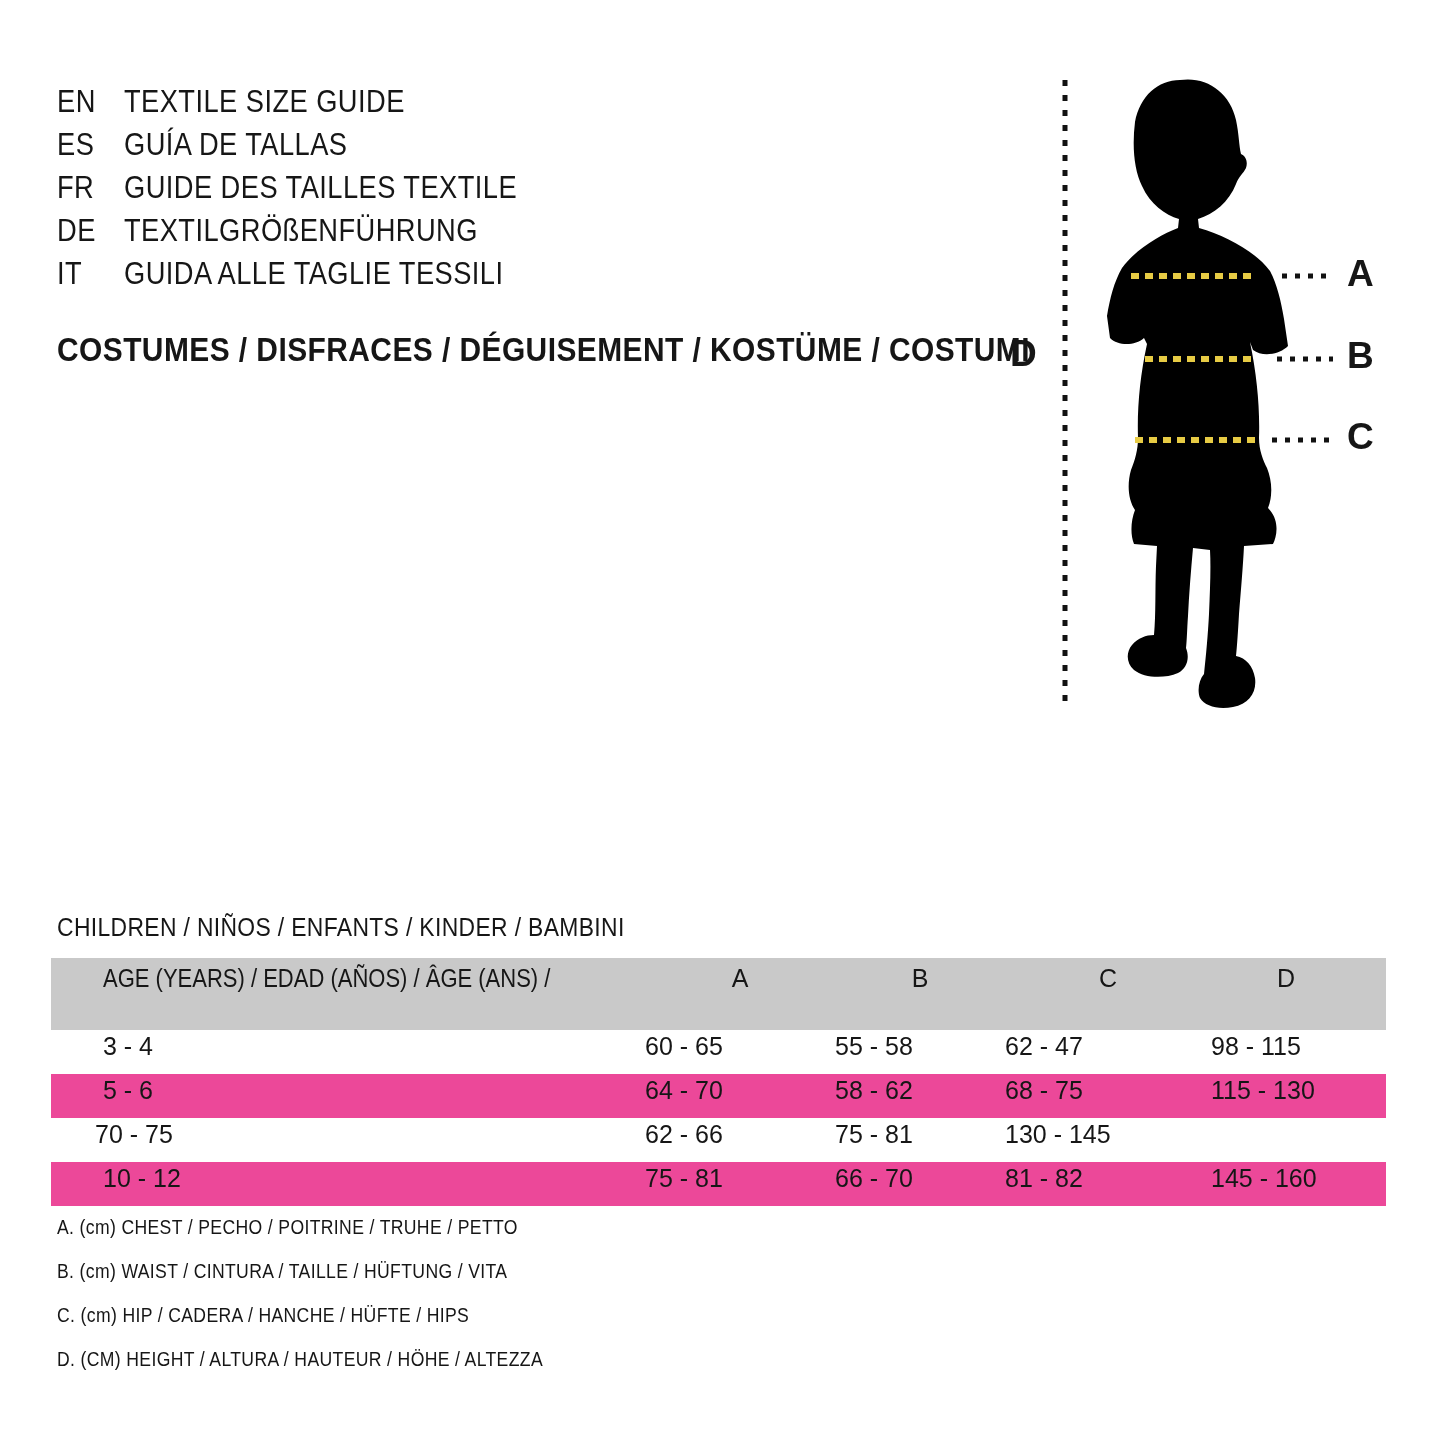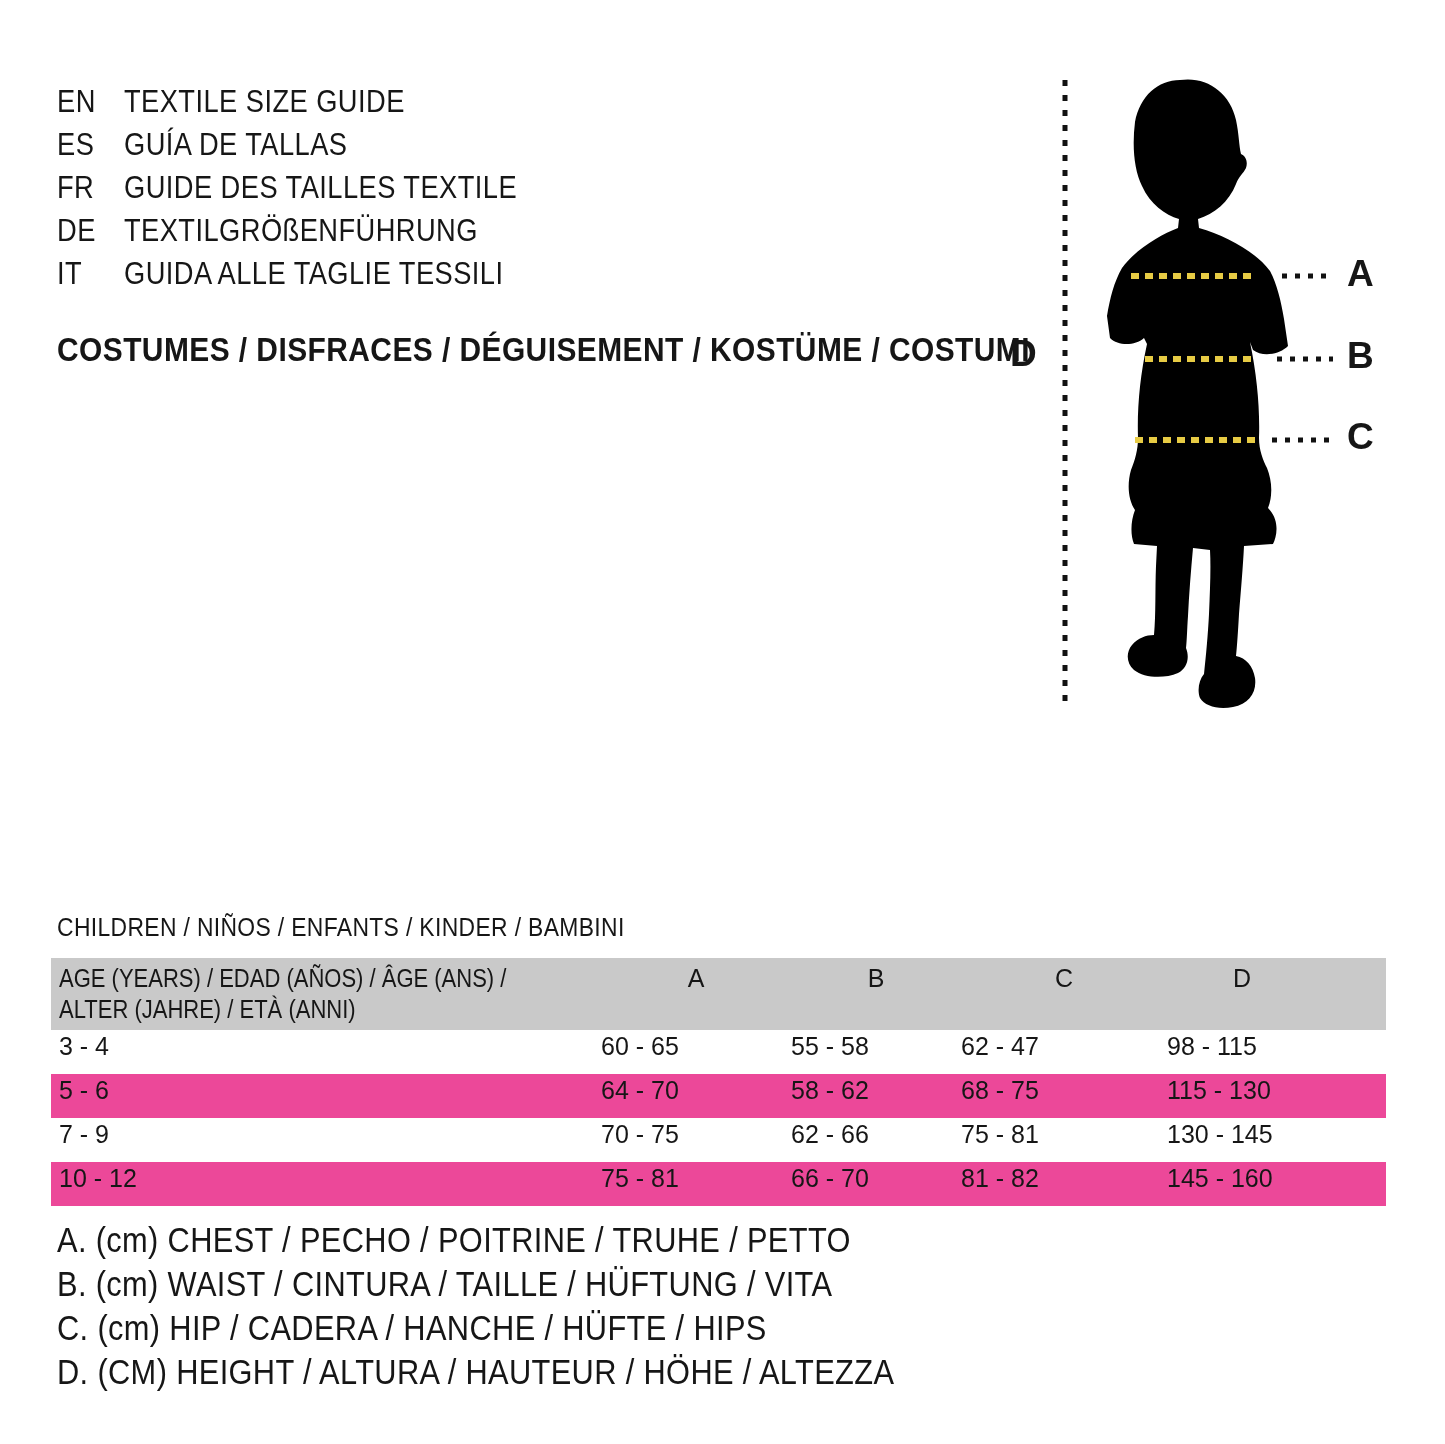--- a/index.html
+++ b/index.html
@@ -25,32 +25,32 @@
   .mlabel-a{left:1347px;top:253px;}
   .mlabel-b{left:1347px;top:335px;}
   .mlabel-c{left:1347px;top:416px;}
   .mlabel-d{left:1010px;top:333px;}
 
   
   .children-title{position:absolute;left:57px;top:912px;font-size:26px;letter-spacing:0.4px;}
 
   
   .size-table{position:absolute;left:51px;top:958px;width:1335px;font-size:25px;}
-  .tgrid{display:grid;grid-template-columns:550px 190px 170px 206px 150px 69px;}
+  .tgrid{display:grid;grid-template-columns:550px 190px 170px 206px 150px 69px;padding-left:44px;}
   .thead{background:#c9c9c9;height:72px;align-items:start;}
   .th-age{padding:5px 0 0 8px;line-height:31px;}
   .th-col{text-align:center;line-height:31px;padding-top:5px;}
   .trow{height:44px;line-height:32px;}
   .trow.alt{background:#ec4899;}
   .td-age{padding-left:8px;}
   .td{}
 
   
   .legend{position:absolute;left:57px;top:1216px;}
-  .legend-line{height:44px;display:flex;align-items:flex-end;font-size:35px;letter-spacing:0.4px;}
+  .legend-line{height:44px;display:flex;align-items:flex-start;font-size:20px;letter-spacing:0.4px;}
 </style>
 </head>
 <body>
 
 <div>
 
   <section class="lang-block">
     <div class="lang-row">
       <span class="lang-code cond">EN</span>
       <span class="cond">TEXTILE SIZE GUIDE</span>
@@ -147,21 +147,20 @@
   <div class="mlabel mlabel-d">D</div>
 
   <div class="children-title">
     <span class="cond">CHILDREN / NIÑOS / ENFANTS / KINDER / BAMBINI</span>
   </div>
 
   <div class="size-table">
     <div class="tgrid thead">
       <div class="th-age">
         <div><span class="cond">AGE (YEARS) / EDAD (AÑOS) / ÂGE (ANS) /</span></div>
-        <div><span class="cond">ALTER (JAHRE) / ETÀ (ANNI)</span></div>
       </div>
       <div class="th-col">A</div>
       <div class="th-col">B</div>
       <div class="th-col">C</div>
       <div class="th-col">D</div>
       <div></div>
     </div>
 
     <div class="tgrid trow">
       <div class="td-age">3 - 4</div>
@@ -173,21 +172,20 @@
     </div>
     <div class="tgrid trow alt">
       <div class="td-age">5 - 6</div>
       <div class="td">64 - 70</div>
       <div class="td">58 - 62</div>
       <div class="td">68 - 75</div>
       <div class="td">115 - 130</div>
       <div></div>
     </div>
     <div class="tgrid trow">
-      <div class="td-age">7 - 9</div>
       <div class="td">70 - 75</div>
       <div class="td">62 - 66</div>
       <div class="td">75 - 81</div>
       <div class="td">130 - 145</div>
       <div></div>
     </div>
     <div class="tgrid trow alt">
       <div class="td-age">10 - 12</div>
       <div class="td">75 - 81</div>
       <div class="td">66 - 70</div>

